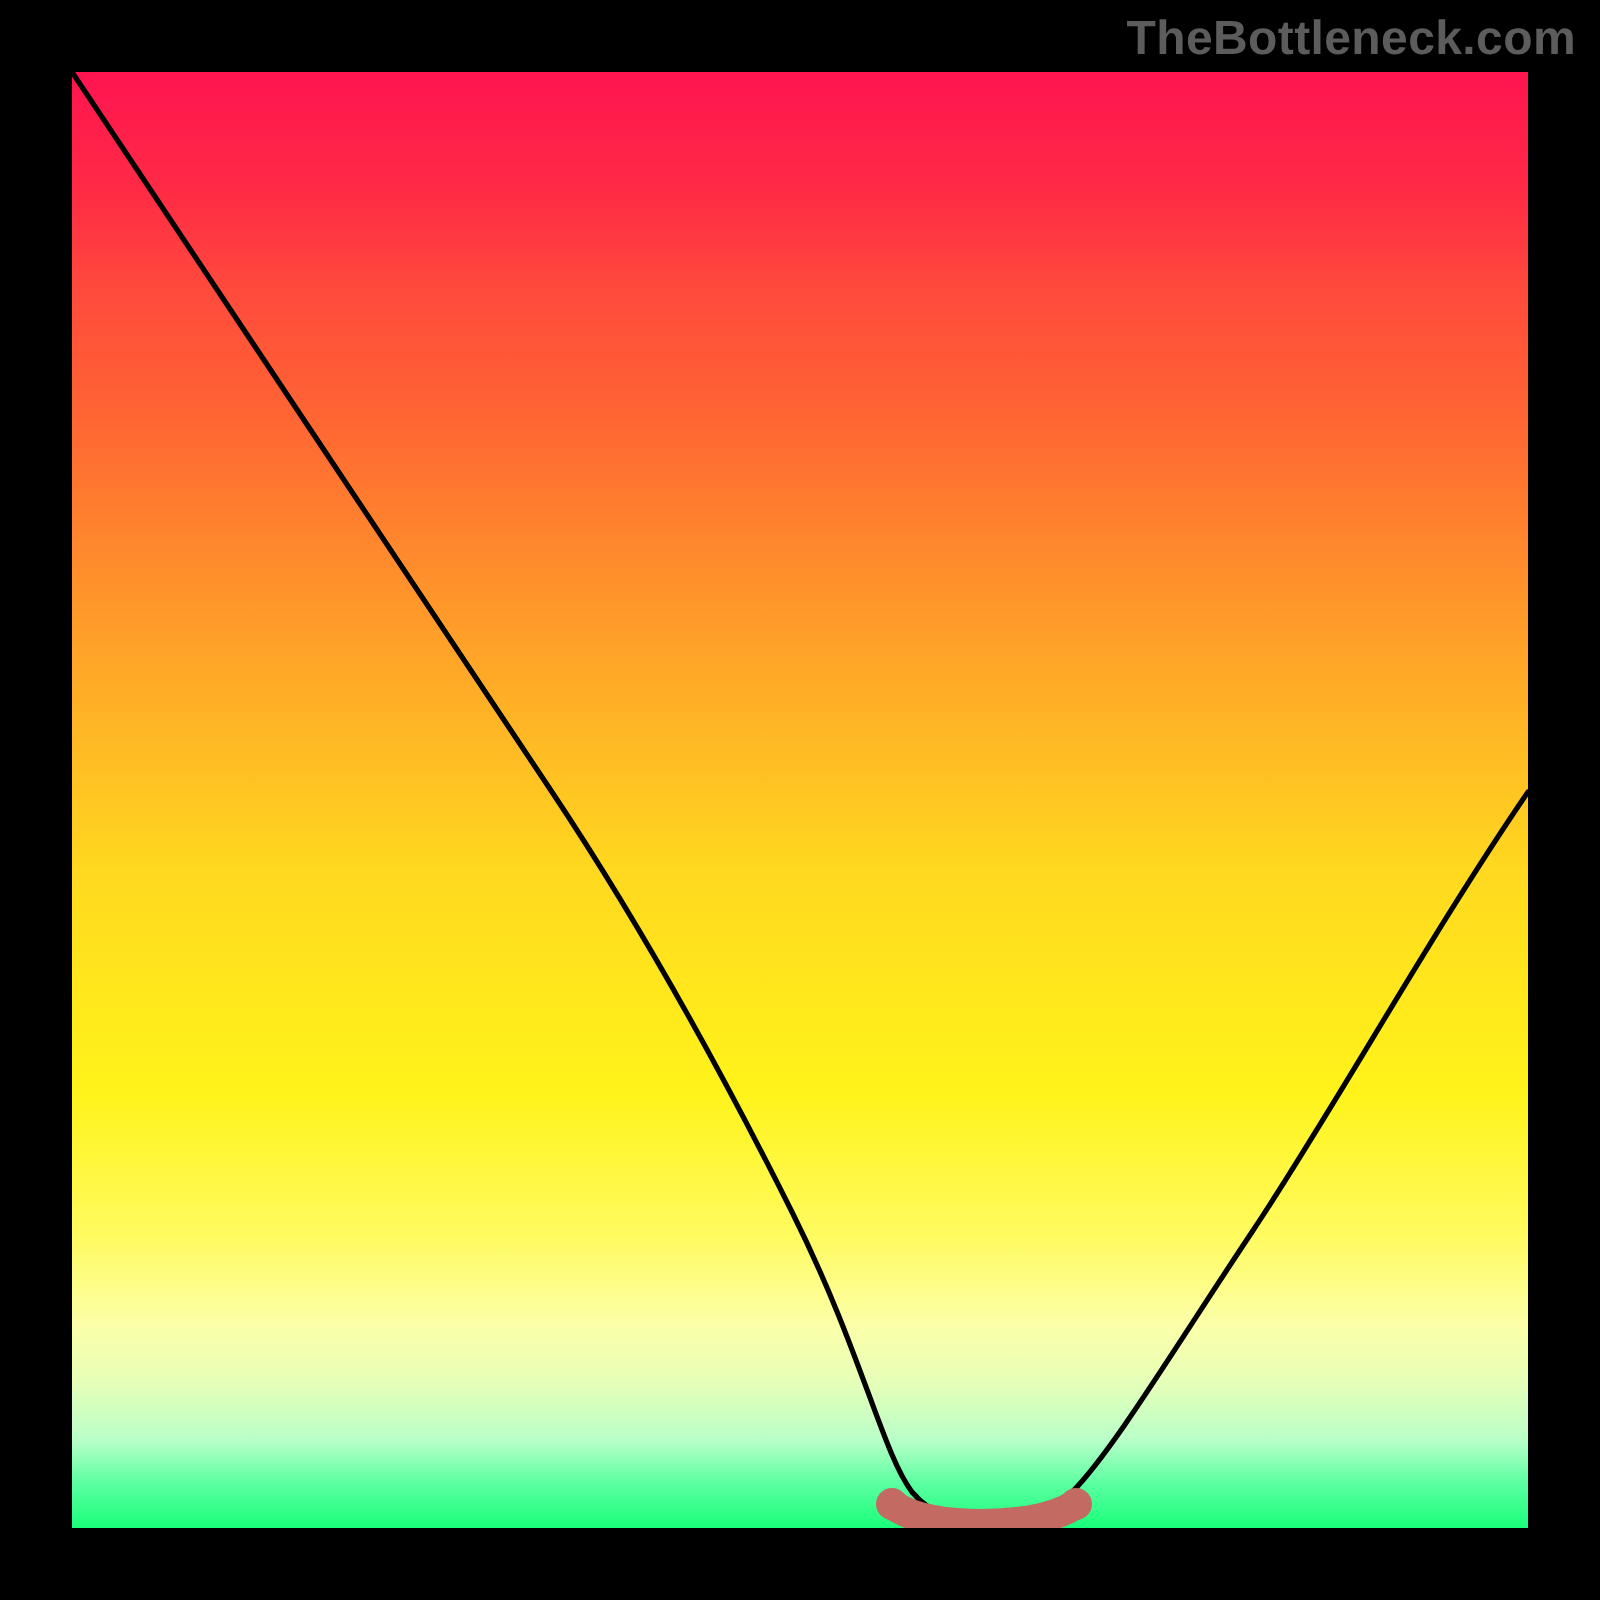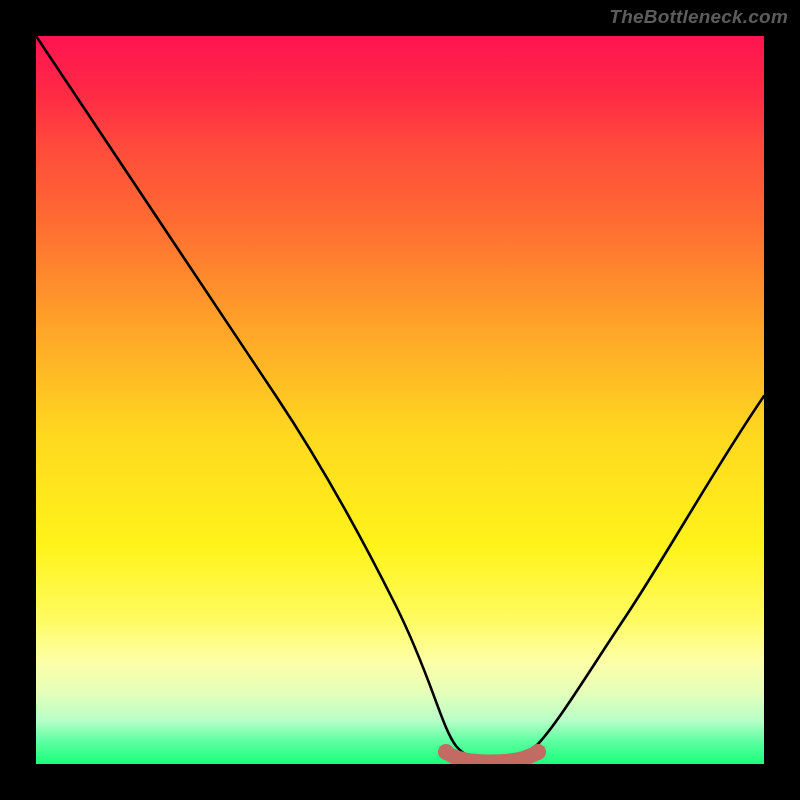--- a/index.html
+++ b/index.html
@@ -14,26 +14,25 @@
   .frame {
     position: relative;
     width: 800px;
     height: 800px;
     background: #000;
   }
   .attribution {
     position: absolute;
     top: 6px;
     right: 12px;
-    font-size: 19px;
+    font-size: 24px;
     font-weight: 600;
     color: #5c5c5c;
     letter-spacing: 0.2px;
     z-index: 5;
-    font-style: italic;
   }
   .plot-area {
     position: absolute;
     left: 36px;
     top: 36px;
     width: 728px;
     height: 728px;
     overflow: hidden;
   }
   .gradient-bg {

